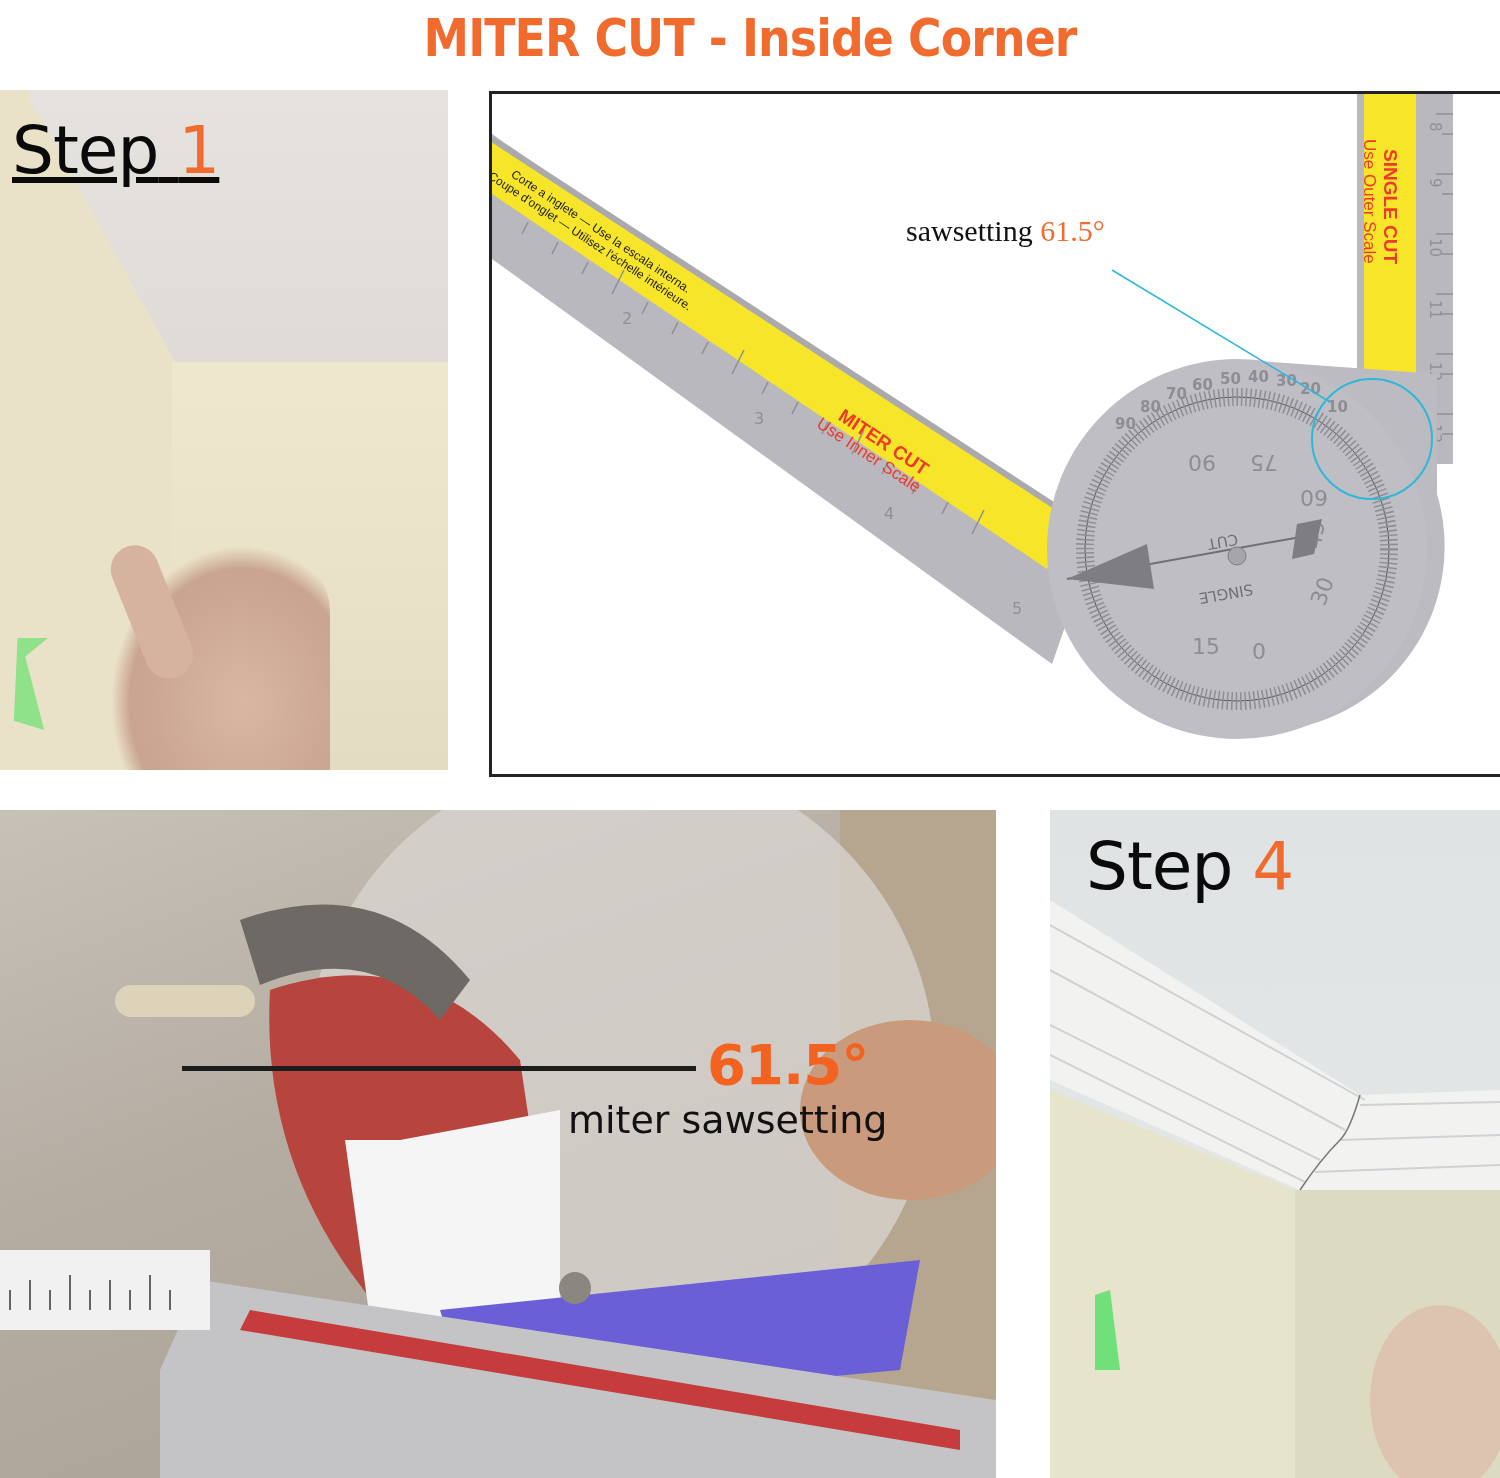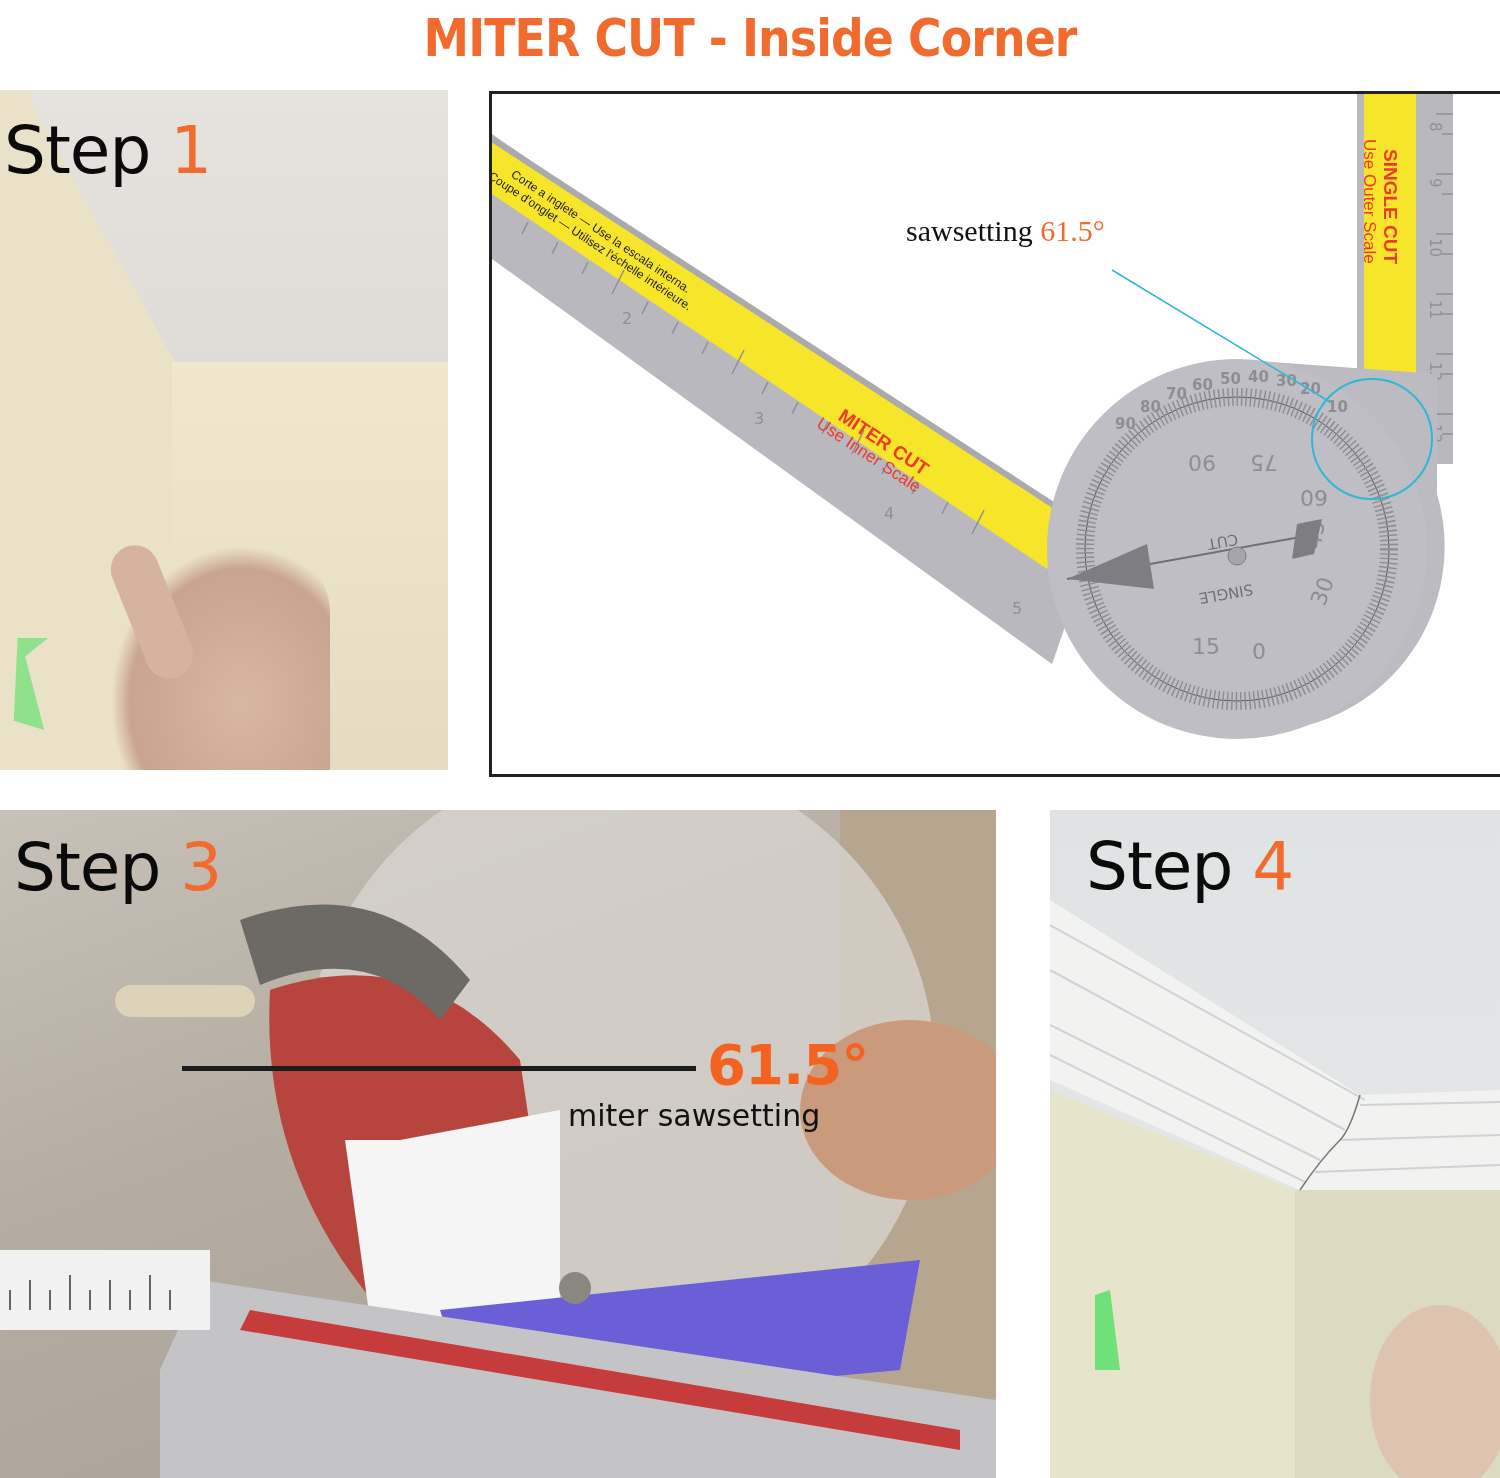--- a/index.html
+++ b/index.html
@@ -44,40 +44,40 @@
   .sawsetting { position: absolute; left: 414px; top: 120px; font-family: Liberation Serif, serif;
     font-size: 30px; color: #111; }
   .sawsetting .v { color: #f26b2e; }
 
   
   #p3 { left: 0; top: 810px; width: 996px; height: 668px;
     background: linear-gradient(160deg,#c7c1b7 0%,#b5ada2 40%,#a89f93 100%); }
   .miter-value { position: absolute; left: 707px; top: 222px; font-family: "DejaVu Sans", sans-serif;
     font-size: 56px; font-weight: bold; color: #f4621f; letter-spacing: -1px; }
   .miter-caption { position: absolute; left: 568px; top: 288px; font-family: "DejaVu Sans", sans-serif;
-    font-size: 30px; color: #111; }
+    font-size: 38px; color: #111; }
   .pointer-line { position: absolute; left: 182px; top: 256px; width: 514px; height: 5px; background: #1c1c1c; }
 
   
   #p4 { left: 1050px; top: 810px; width: 450px; height: 668px;
     background: linear-gradient(180deg,#dfe3e4 0%,#e6e9ea 100%); text-align: center; }
 </style>
 </head>
 <body>
 
 <div class="title">MITER CUT - Inside Corner</div>
 
 <div class="panel" id="p1">
   <div class="wall-right"></div>
   <div class="ceiling"></div>
   <div class="wall-leftcover"></div>
   <div class="hand"></div>
   <div class="finger"></div>
   <div class="tape"></div>
-  <div class="step-label" style="left:4px;top:28px;">
+  <div class="step-label" style="left:12px;top:28px;text-decoration:underline;">
     <span>Step</span>
     <span class="num">1</span>
   </div>
 </div>
 
 <div class="panel" id="p2">
   <svg width="1011" height="686" viewBox="0 0 1011 686">
 
     <polygon points="0,40 0,165 560,570 600,455" fill="#b9b8be"></polygon>
 
@@ -212,24 +212,20 @@
       <line x1="130" y1="480" x2="130" y2="500"></line>
         <line x1="150" y1="465" x2="150" y2="500"></line>
       <line x1="170" y1="480" x2="170" y2="500"></line>
     </g>
     <ellipse cx="910" cy="300" rx="110" ry="90" fill="#c99a7c"></ellipse>
     <circle cx="575" cy="478" r="16" fill="#8a8780"></circle>
   </svg>
   <div class="pointer-line"></div>
   <div class="miter-value">61.5°</div>
   <div class="miter-caption">miter sawsetting</div>
-  <div class="step-label" style="left:14px;top:25px;">
-    <span>Step</span>
-    <span class="num">3</span>
-  </div>
 </div>
 
 <div class="panel" id="p4">
   <svg width="450" height="668" style="position:absolute;left:0;top:0">
     <polygon points="0,280 0,668 450,668 450,380 245,380" fill="#e7e4cc"></polygon>
     <polygon points="245,380 450,380 450,668 245,668" fill="#dcdac1"></polygon>
     <polygon points="0,90 310,285 450,280 450,380 250,380 0,270" fill="#f2f2f0"></polygon>
     <g stroke="#cfd2d3" stroke-width="2" fill="none">
       <line x1="0" y1="115" x2="315" y2="290"></line>
       <line x1="0" y1="160" x2="295" y2="320"></line>

